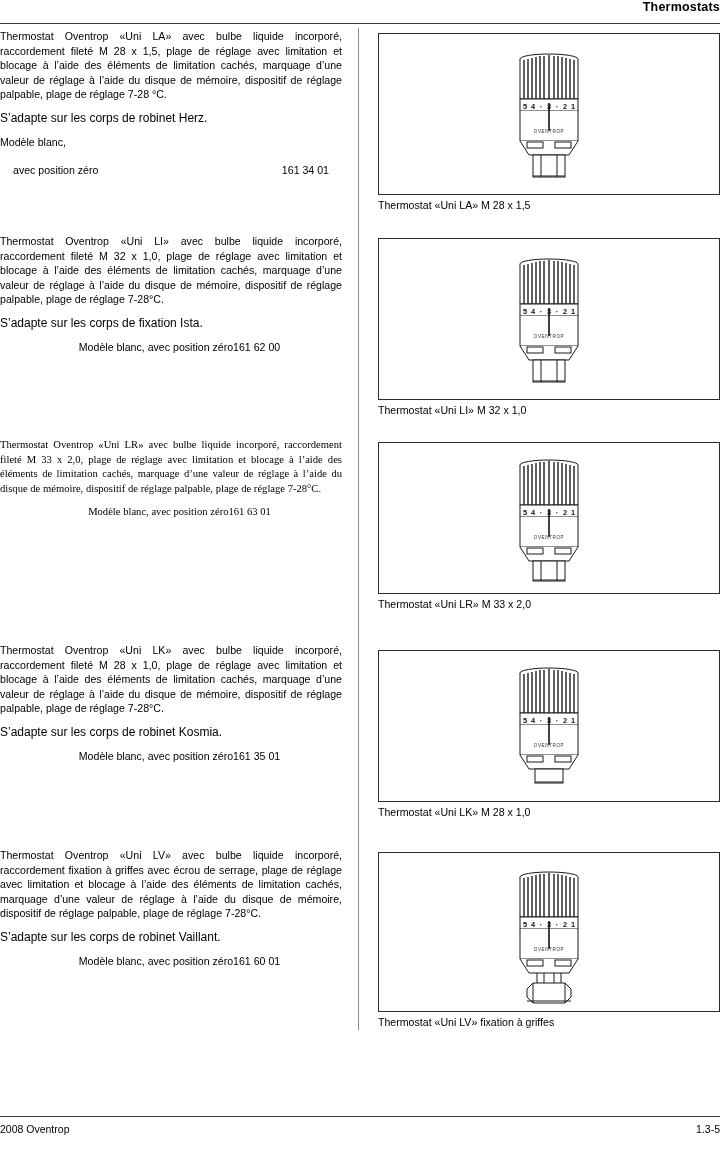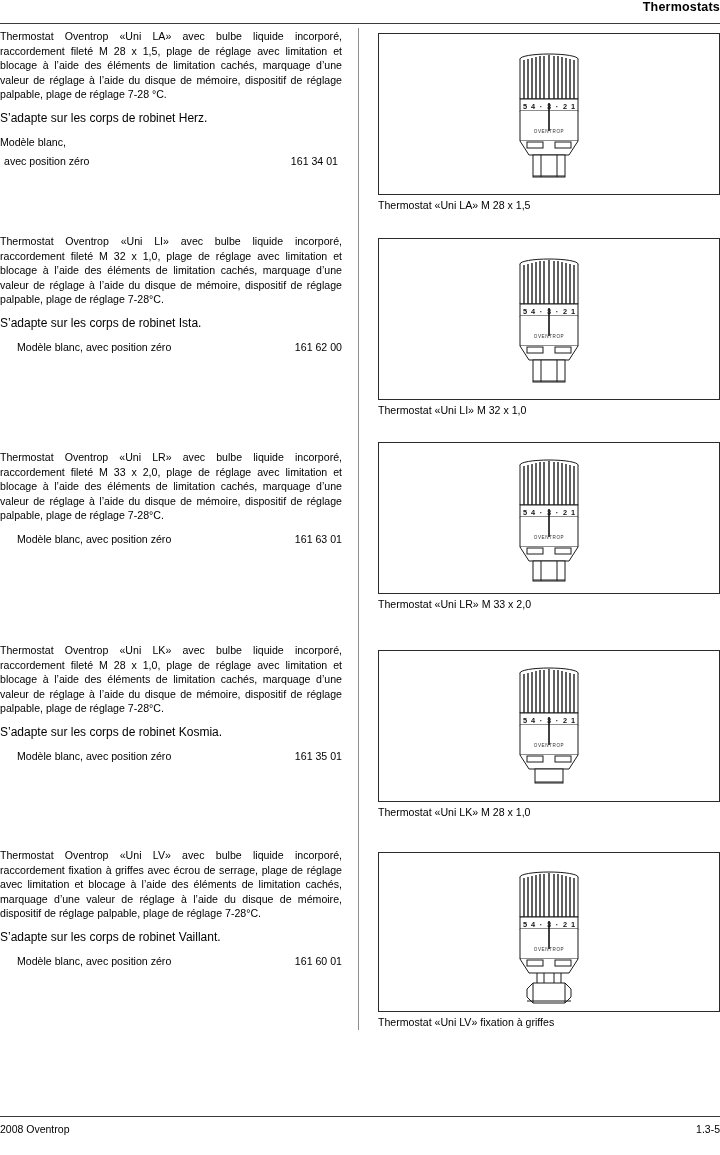--- a/index.html
+++ b/index.html
@@ -76,28 +76,28 @@
     font-size: 10.6px;
     line-height: 14.6px;
     margin: 9px 0 0 0;
     position: relative;
   }
   .price-row {
     font-size: 10.6px;
     line-height: 16px;
     display: flex;
     justify-content: space-between;
-    margin: 4px;
+    margin: 13px;
     text-align: right;
   }
   .price-row .label { white-space: nowrap; }
   .price-row .code { white-space: nowrap; }
   .model-inline {
     display: flex;
-    justify-content: space-between;
+    justify-content: center;
     font-size: 10.6px;
     line-height: 14.6px;
     margin: 9px 0 0 17px;
   }
 
   
   .fig {
     position: absolute;
     left: 378px;
   }
@@ -156,28 +156,28 @@
   <p class="fits">S’adapte sur les corps de robinet Herz.</p>
   <p class="model-line">Modèle blanc,</p>
   <div class="price-row">
     <span class="label">avec position zéro</span>
     <span class="code">161 34 01</span>
   </div>
 </div>
 
 <div class="text-col" style="top:234px;">
   <p class="desc">Thermostat Oventrop «Uni LI» avec bulbe liquide incorporé, raccordement fileté M 32 x 1,0, plage de réglage avec limitation et blocage à l’aide des éléments de limitation cachés, marquage d’une valeur de réglage à l’aide du disque de mémoire, dispositif de réglage palpable, plage de réglage 7-28°C.</p>
-  <p class="fits">S’adapte sur les corps de robinet Ista.</p>
+  <p class="fits">S’adapte sur les corps de fixation Ista.</p>
   <div class="model-inline">
     <span class="label">Modèle blanc, avec position zéro</span>
     <span class="code">161 62 00</span>
   </div>
 </div>
 
-<div class="text-col" style="top:450px;">
+<div class="text-col" style="top:438px;font-family:Liberation Serif, serif;">
   <p class="desc">Thermostat Oventrop «Uni LR» avec bulbe liquide incorporé, raccordement fileté M 33 x 2,0, plage de réglage avec limitation et blocage à l’aide des éléments de limitation cachés, marquage d’une valeur de réglage à l’aide du disque de mémoire, dispositif de réglage palpable, plage de réglage 7-28°C.</p>
   <div class="model-inline">
     <span class="label">Modèle blanc, avec position zéro</span>
     <span class="code">161 63 01</span>
   </div>
 </div>
 
 <div class="text-col" style="top:643px;">
   <p class="desc">Thermostat Oventrop «Uni LK» avec bulbe liquide incorporé, raccordement fileté M 28 x 1,0, plage de réglage avec limitation et blocage à l’aide des éléments de limitation cachés, marquage d’une valeur de réglage à l’aide du disque de mémoire, dispositif de réglage palpable, plage de réglage 7-28°C.</p>
   <p class="fits">S’adapte sur les corps de robinet Kosmia.</p>

